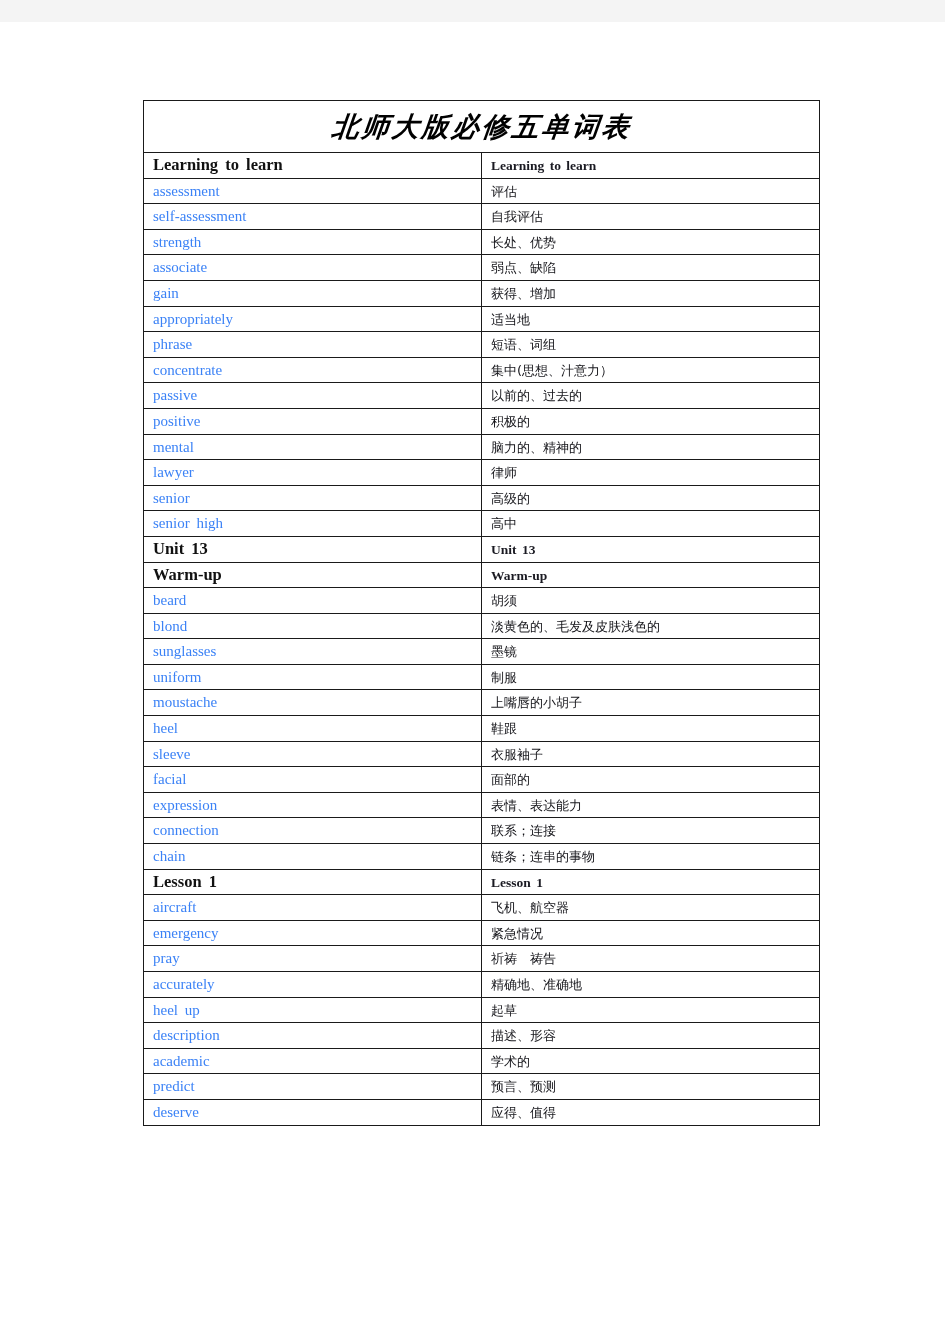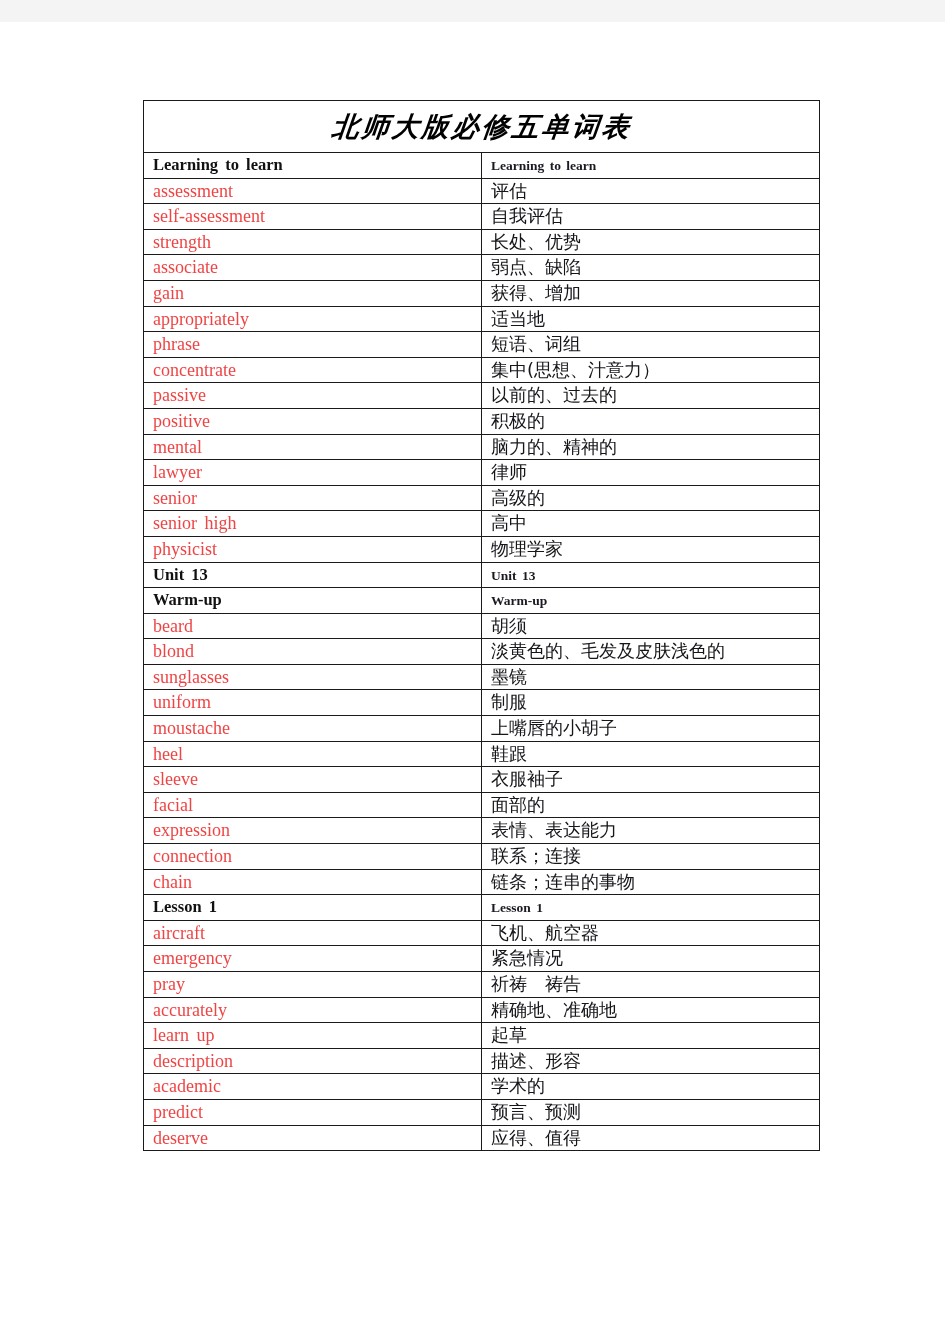--- a/index.html
+++ b/index.html
@@ -58,32 +58,32 @@
   }
   .cell {
     height: 24.6px;
     line-height: 24.6px;
     padding: 0 0 0 9px;
     white-space: nowrap;
     overflow: hidden;
   }
   .en-text {
     font-family: "Liberation Serif", serif;
-    font-size: 18px;
-    color: #ef4444;
+    font-size: 15px;
+    color: #3b82f6;
     word-spacing: 3px;
   }
   .en-text.hdr {
     font-weight: 700;
     font-size: 16.5px;
     color: #111111;
   }
   .zh-text {
     font-family: "DejaVu Sans", sans-serif;
-    font-size: 18px;
+    font-size: 13px;
     color: #15151a;
   }
   .zh-text.hdr {
     font-family: "Liberation Serif", serif;
     font-weight: 700;
     font-size: 13.5px;
     color: #1a1a22;
     word-spacing: 2px;
   }
 </style>
@@ -215,28 +215,20 @@
         <tr>
           <td class="col-en">
             <div class="cell"><span class="en-text">senior high</span></div>
           </td>
           <td class="col-zh">
             <div class="cell"><span class="zh-text">高中</span></div>
           </td>
         </tr>
         <tr>
           <td class="col-en">
-            <div class="cell"><span class="en-text">physicist</span></div>
-          </td>
-          <td class="col-zh">
-            <div class="cell"><span class="zh-text">物理学家</span></div>
-          </td>
-        </tr>
-        <tr>
-          <td class="col-en">
             <div class="cell"><span class="en-text hdr">Unit 13</span></div>
           </td>
           <td class="col-zh">
             <div class="cell"><span class="zh-text hdr">Unit 13</span></div>
           </td>
         </tr>
         <tr>
           <td class="col-en">
             <div class="cell"><span class="en-text hdr">Warm-up</span></div>
           </td>
@@ -367,21 +359,21 @@
         <tr>
           <td class="col-en">
             <div class="cell"><span class="en-text">accurately</span></div>
           </td>
           <td class="col-zh">
             <div class="cell"><span class="zh-text">精确地、准确地</span></div>
           </td>
         </tr>
         <tr>
           <td class="col-en">
-            <div class="cell"><span class="en-text">learn up</span></div>
+            <div class="cell"><span class="en-text">heel up</span></div>
           </td>
           <td class="col-zh">
             <div class="cell"><span class="zh-text">起草</span></div>
           </td>
         </tr>
         <tr>
           <td class="col-en">
             <div class="cell"><span class="en-text">description</span></div>
           </td>
           <td class="col-zh">

